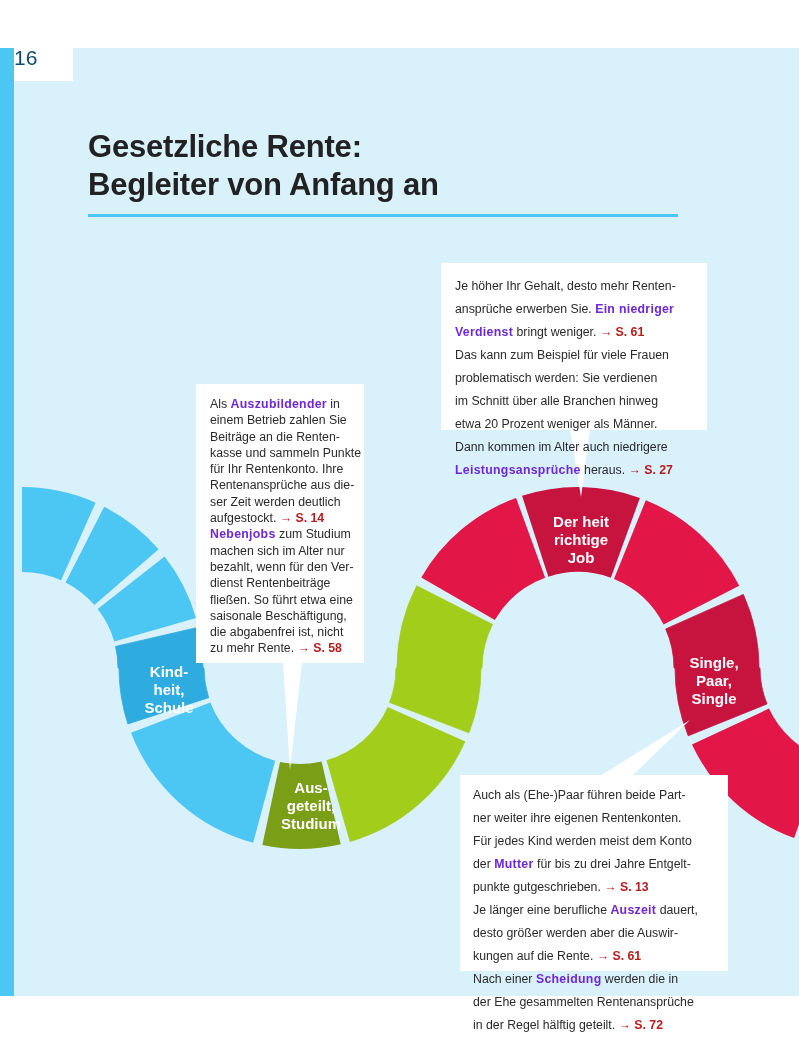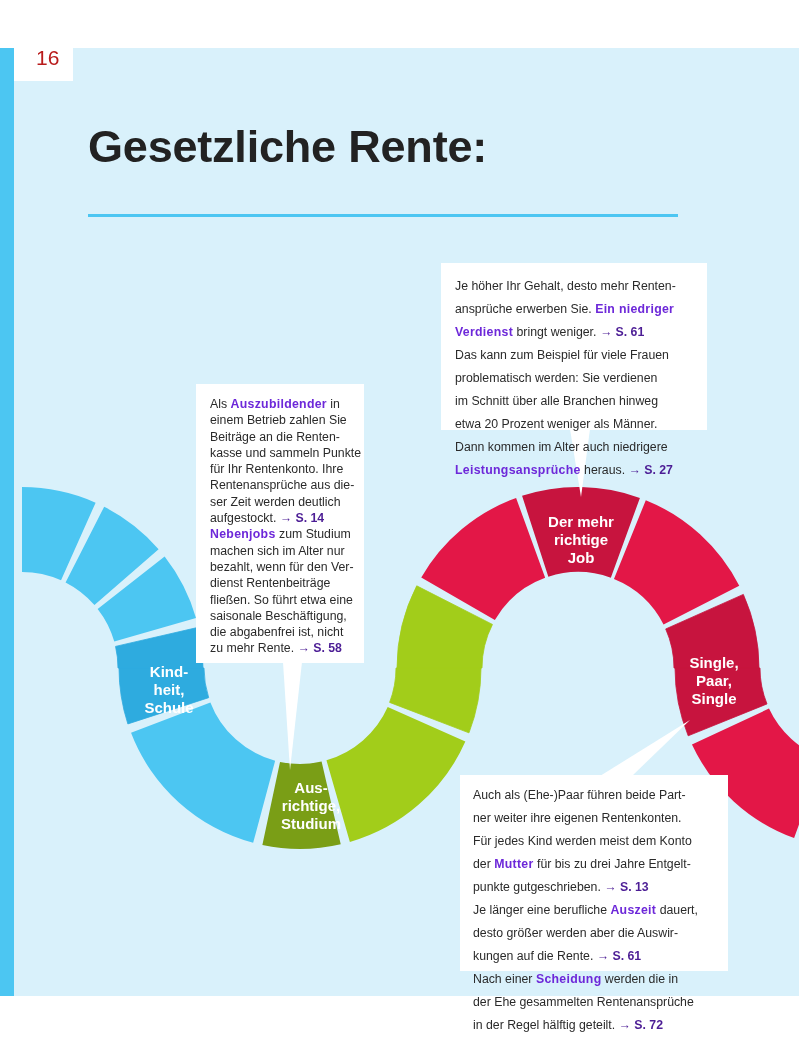--- a/index.html
+++ b/index.html
@@ -13,53 +13,54 @@
     position: absolute; left: 0; top: 48px; width: 799px; height: 948px;
     background: #d9f1fb; overflow: hidden;
   }
   .side-bar {
     position: absolute; left: 0; top: 48px; width: 14px; height: 948px;
     background: #4cc6f2;
   }
   .page-num {
     position: absolute; left: 14px; top: 48px; width: 59px; height: 33px;
     background: #ffffff; font-size: 21px; line-height: 20px;
-    padding-left: 22px; box-sizing: border-box; color: #b91c1c;
+    box-sizing: border-box; color: #0c4a6e;
   }
   .title {
     position: absolute; left: 88px; top: 128px; margin: 0;
-    font-size: 45px; line-height: 38px; font-weight: bold; color: #222;
+    font-size: 31px; line-height: 38px; font-weight: bold; color: #222;
     letter-spacing: -0.2px;
   }
   .title span { display: block; }
   .title-rule {
     position: absolute; left: 88px; top: 214px; width: 590px; height: 3px;
     background: #4cc6f2;
   }
   svg.snake { position: absolute; left: 0; top: 0; }
   .seg-label {
     position: absolute; color: #ffffff; font-weight: bold; font-size: 15px;
     line-height: 18px; text-align: center; width: 100px;
   }
   .bubble {
     position: absolute; background: #ffffff; box-sizing: border-box;
     font-size: 12.3px; line-height: 23px; color: #2a2a2a;
   }
   .hl { color: #6d28d9; font-weight: bold; letter-spacing: 0.3px; }
-  .ref { color: #4c1d95; font-weight: bold; text-align: center; }
+  .ref { color: #b91c1c; font-weight: bold; text-align: center; }
 </style>
 </head>
 <body>
 
 <div class="page-bg"></div>
 <div class="side-bar"></div>
 <div class="page-num">16</div>
 
 <h1 class="title">
   <span>Gesetzliche Rente:</span>
+  <span>Begleiter von Anfang an</span>
 </h1>
 <div class="title-rule"></div>
 
 <svg class="snake" width="799" height="996" viewBox="0 0 799 996">
   <defs>
     <clipPath id="pageclip">
         <rect x="14" y="48" width="785" height="948"></rect>
       </clipPath>
   </defs>
   <g id="seg-group" clip-path="url(#pageclip)">
@@ -87,25 +88,25 @@
 </svg>
 
 <div id="labels">
     <div class="seg-label" style="left: 119px; top: 635px; margin-top: 28px;">
       <div>Kind-</div>
       <div>heit,</div>
       <div>Schule</div>
     </div>
     <div class="seg-label" style="left: 261px; top: 779px;">
       <div>Aus-</div>
-      <div>richtige,</div>
+      <div>geteilt,</div>
       <div>Studium</div>
     </div>
     <div class="seg-label" style="left: 531px; top: 513px;">
-      <div>Der mehr</div>
+      <div>Der heit</div>
       <div>richtige</div>
       <div>Job</div>
     </div>
     <div class="seg-label" style="left: 664px; top: 654px;">
       <div>Single,</div>
       <div>Paar,</div>
       <div>Single</div>
     </div>
   </div>
 

